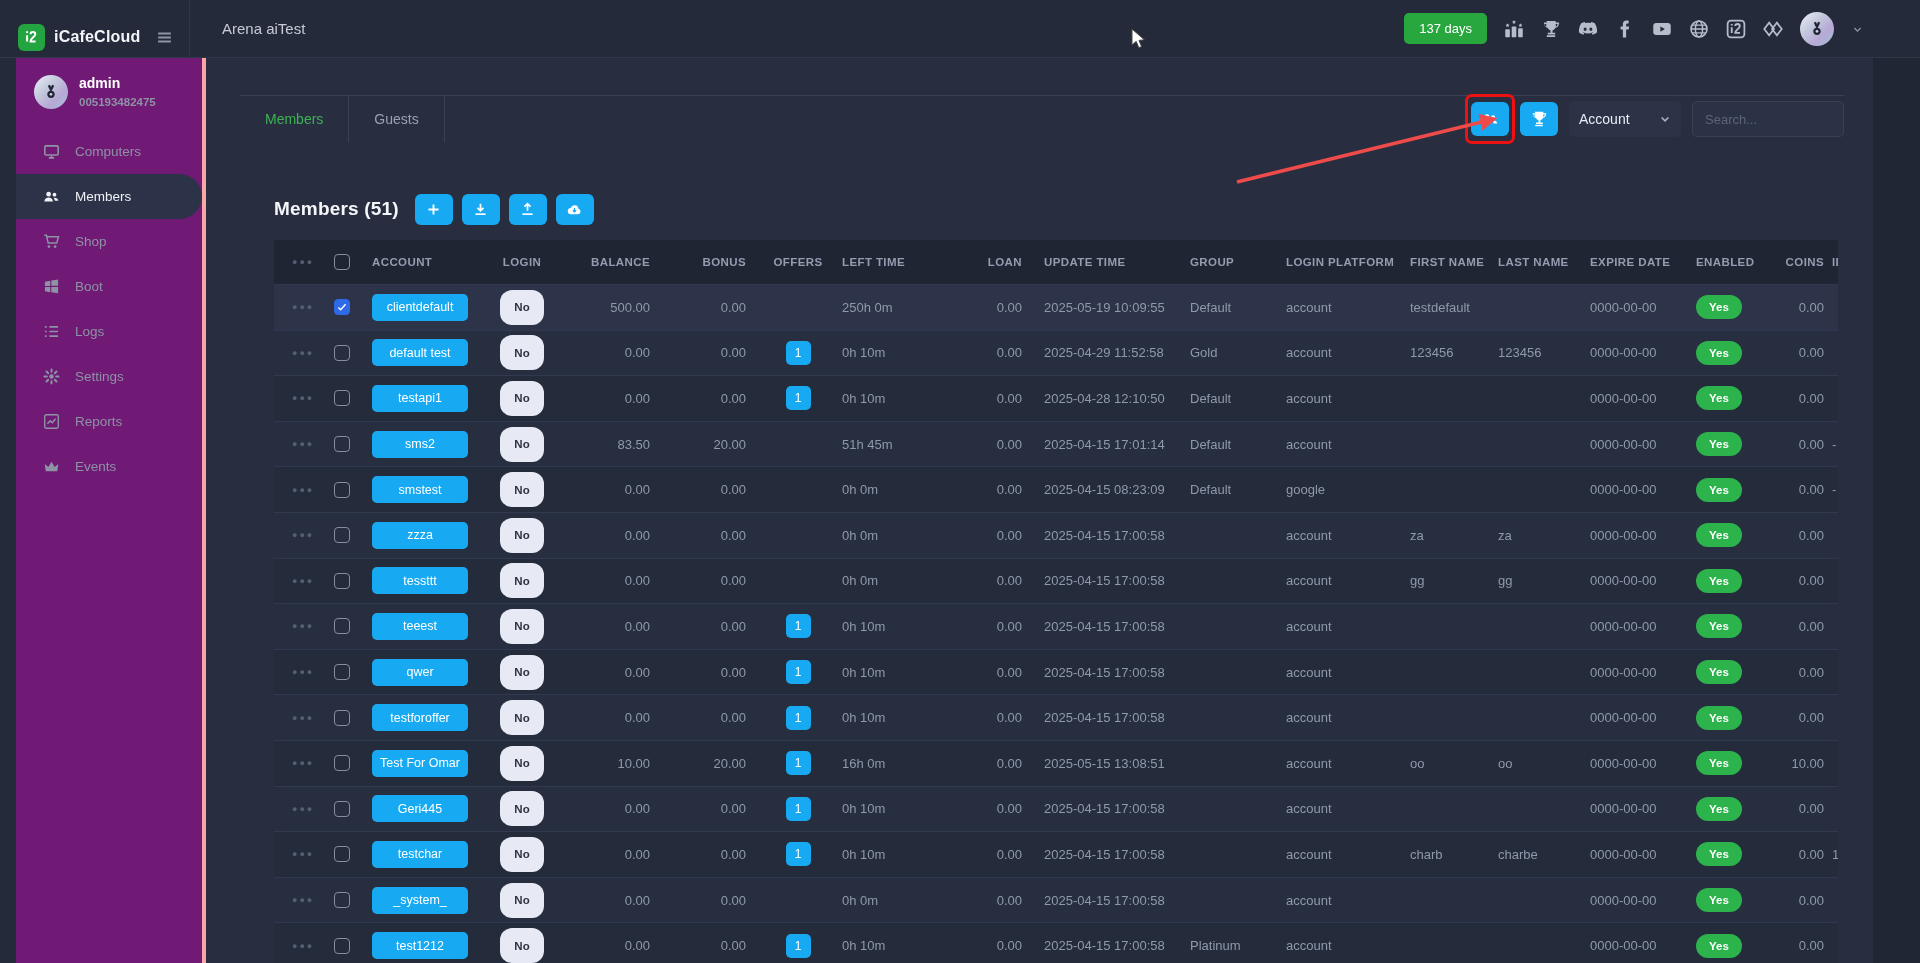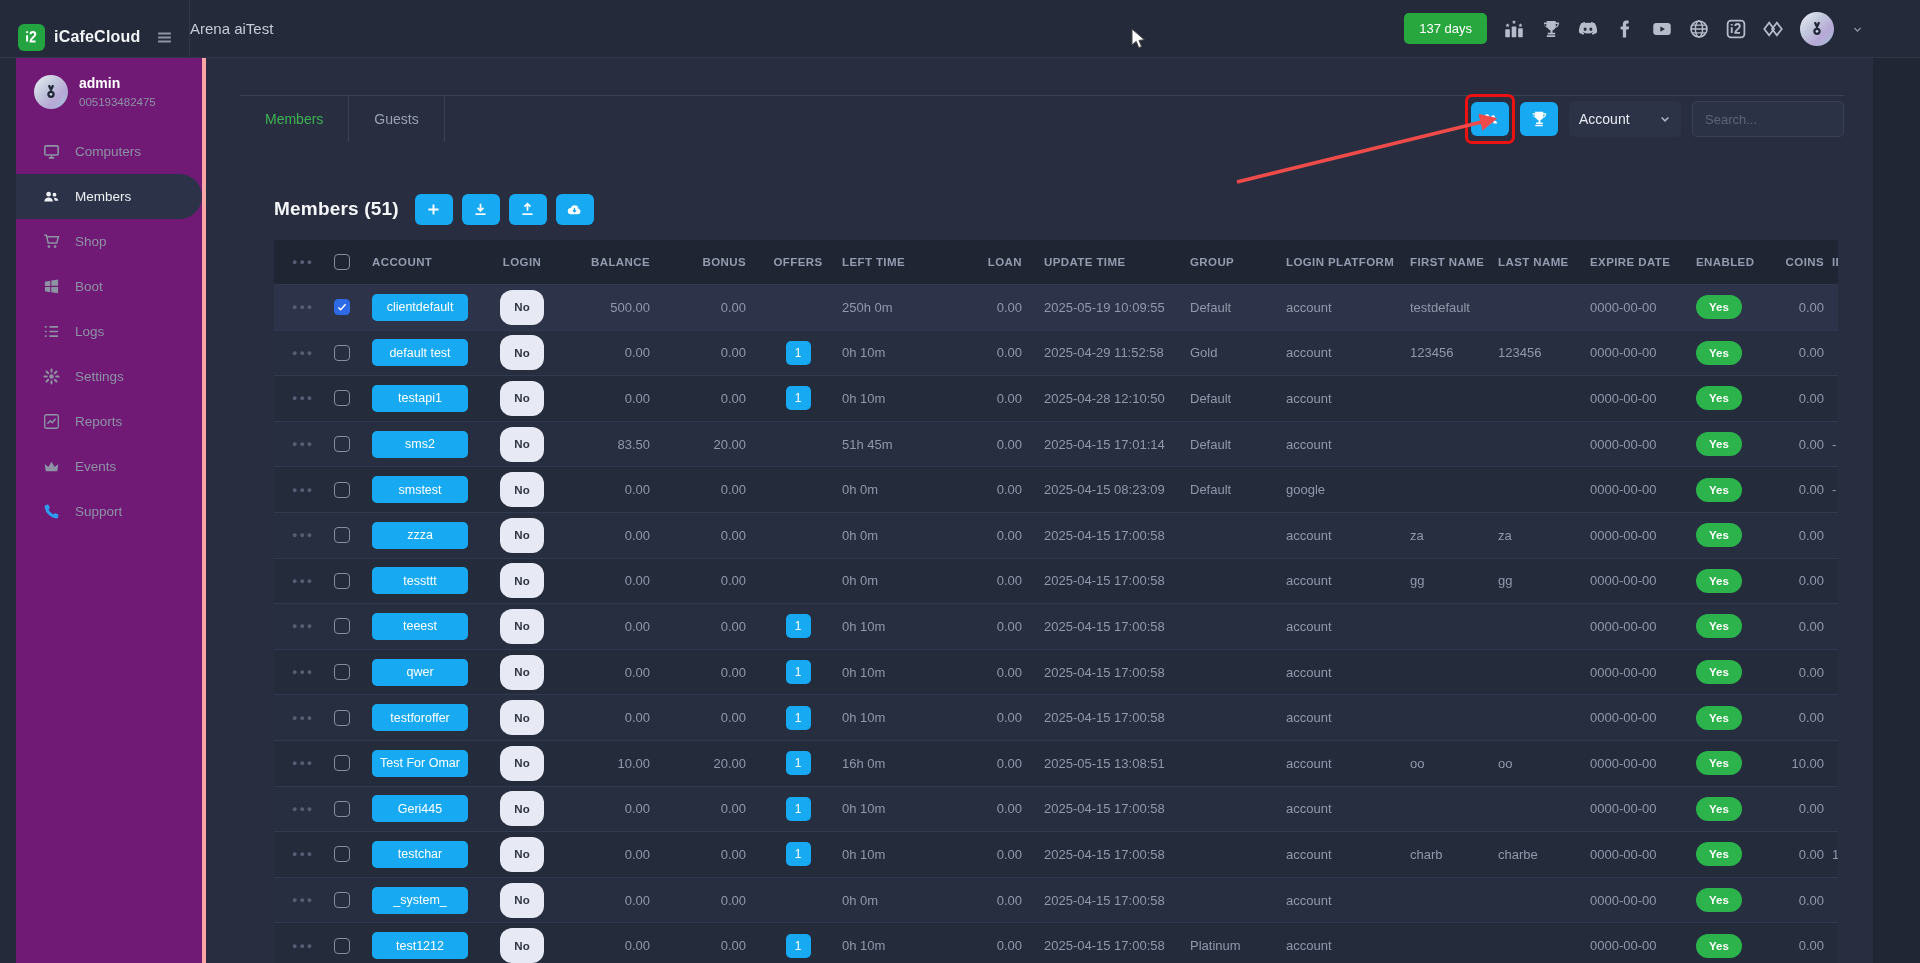--- a/index.html
+++ b/index.html
@@ -6,34 +6,34 @@
   *{font-family:"Liberation Sans",sans-serif;}
   .stage{position:relative;width:1920px;height:963px;overflow:hidden;background:#242a39;}
 
   
   .topbar{position:absolute;top:0;left:0;right:0;height:57px;background:#242a39;border-bottom:1px solid #2f3749;display:flex;align-items:center;z-index:3;}
   .brand{width:190px;height:100%;box-sizing:border-box;display:flex;align-items:center;gap:9px;padding:17px 16px 0 18px;border-right:1px solid #2f3749;}
   .logo{width:27px;height:27px;border-radius:6px;background:#23a440;color:#fff;display:flex;align-items:center;justify-content:center;flex:none;}
   .logo svg{width:19px;height:19px;}
   .brand-name{color:#f2f4f8;font-size:16px;font-weight:bold;letter-spacing:.2px;white-space:nowrap;}
   .burger{margin-left:auto;color:#8d94a6;width:17px;height:17px;cursor:pointer;}
-  .page-title{color:#c6cbd7;font-size:15px;}
+  .page-title{margin-left:32px;color:#c6cbd7;font-size:15px;}
   .top-right{margin-left:auto;display:flex;align-items:center;gap:17px;padding-right:56px;}
   .days{background:#27a73e;color:#fff;font-size:13px;padding:8px 15px;border-radius:5px;cursor:pointer;}
   .ticon{color:#b6bcca;width:20px;height:20px;cursor:pointer;display:flex;}
   .ticon svg{width:100%;height:100%;}
   .avatar{width:34px;height:34px;border-radius:50%;background:linear-gradient(135deg,#eef0f8 0%,#c3c9dd 38%,#b7a8d6 68%,#9fc3d8 100%);display:flex;align-items:center;justify-content:center;overflow:hidden;cursor:pointer;flex:none;}
   .chev{width:13px;height:13px;color:#8d94a6;}
 
   
   .sidebar{position:absolute;top:57px;left:16px;width:190px;bottom:0;background:#701a75;border-right:4px solid #fca5a5;box-sizing:border-box;z-index:2;}
   .user{display:flex;align-items:center;gap:11px;padding:18px 12px 10px 18px;}
   .u-meta{line-height:1.25;}
   .u-name{color:#fff;font-weight:bold;font-size:14px;}
-  .u-id{color:#8d93a5;font-size:11.5px;margin-top:2px;}
+  .u-id{color:#8d93a5;font-size:11.5px;margin-top:2px;font-weight:bold;}
   .nav{margin-top:10px;}
   .nav-item{height:45px;display:flex;align-items:center;gap:15px;padding-left:27px;color:#8d93a5;font-size:13.5px;width:186px;box-sizing:border-box;border-radius:0 24px 24px 0;cursor:pointer;}
   .nav-item svg{width:17px;height:17px;flex:none;}
   .nav-item.active{background:#2c3349;color:#eef0f5;}
   .nav-item.accent svg{color:#2e9df0;}
 
   
   .main{position:absolute;left:190px;top:57px;right:47px;bottom:0;background:#282e3f;box-sizing:border-box;padding:38px 29px 0 50px;overflow:hidden;}
   .right-strip{position:absolute;top:57px;right:0;width:47px;bottom:0;background:#212634;}
 
@@ -260,28 +260,20 @@
           <span>Reports</span>
         </div>
         <div class="nav-item">
           <span style="display:flex">
             <svg viewBox="0 0 16 16">
               <path d="M2.6 12.4h10.8l1-6.8-3.4 2.8L8 3.6 5 8.4 1.6 5.6z" fill="currentColor"></path>
             </svg>
           </span>
           <span>Events</span>
         </div>
-        <div class="nav-item accent">
-          <span style="display:flex">
-            <svg viewBox="0 0 16 16">
-              <path d="M13.9 10.6l-2.1-.9a1 1 0 0 0-1.1.2l-.9 1A10.3 10.3 0 0 1 5.1 6.2l1-.9a1 1 0 0 0 .2-1.1l-.9-2.1a1 1 0 0 0-1.2-.6l-1.9.5a1.1 1.1 0 0 0-.8 1.1A12.4 12.4 0 0 0 12.9 14.5a1.1 1.1 0 0 0 1.1-.8l.5-1.9a1 1 0 0 0-.6-1.2z" fill="currentColor"></path>
-            </svg>
-          </span>
-          <span>Support</span>
-        </div>
       </div>
   </div>
 
   <div class="main">
     <div class="toolbar">
       <div class="tabs">
         <div class="tab active">Members</div>
         <div class="tab">Guests</div>
       </div>
       <div class="controls">

